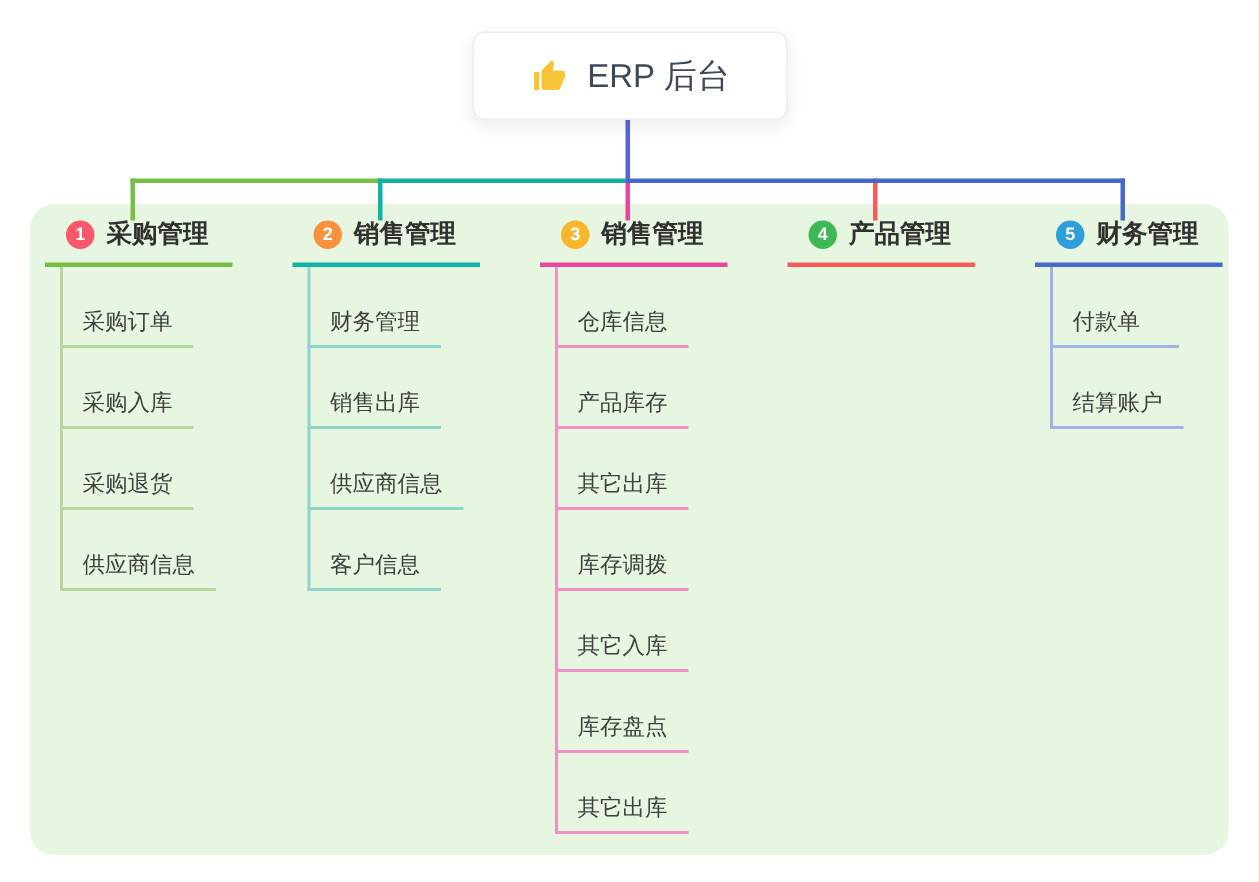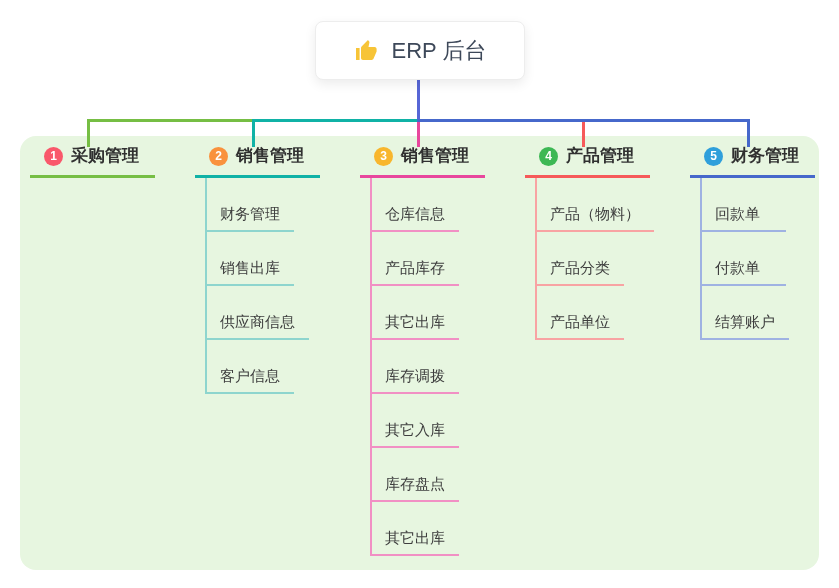--- a/index.html
+++ b/index.html
@@ -79,20 +79,26 @@
         <path d="M2 21h3.6V9H2v12zM22.6 10c0-1.1-.9-2-2-2h-6.1l.92-4.4.03-.31c0-.4-.17-.77-.43-1.03L13.98 1 7.6 7.39c-.37.36-.6.86-.6 1.41v10.2c0 1.1.9 2 2 2h8.7c.8 0 1.49-.48 1.78-1.18l2.92-6.8c.09-.22.2-.46.2-.72V10z"></path>
       </svg>
     </span>
     <span>ERP 后台</span>
   </div>
 
   <div id="branches">
       <div class="branch" style="left: 30px; --line: #76be44; --light: #b3d998; --badge: #f9586b;"><div class="branch-header">
           <span class="badge">1</span>
           <span>采购管理</span>
+        </div><div class="children">
+          <div class="trunk"></div>
+          <div class="child">采购订单</div>
+          <div class="child">采购入库</div>
+          <div class="child">采购退货</div>
+          <div class="child">供应商信息</div>
         </div></div>
       <div class="branch" style="left: 195px; --line: #10b2a6; --light: #8ed5ce; --badge: #f9923d;"><div class="branch-header">
           <span class="badge">2</span>
           <span>销售管理</span>
         </div><div class="children">
           <div class="trunk"></div>
           <div class="child">财务管理</div>
           <div class="child">销售出库</div>
           <div class="child">供应商信息</div>
           <div class="child">客户信息</div>
@@ -106,30 +112,24 @@
           <div class="child">产品库存</div>
           <div class="child">其它出库</div>
           <div class="child">库存调拨</div>
           <div class="child">其它入库</div>
           <div class="child">库存盘点</div>
           <div class="child">其它出库</div>
         </div></div>
       <div class="branch" style="left: 525px; --line: #f65a5a; --light: #f8a3a3; --badge: #3db854;"><div class="branch-header">
           <span class="badge">4</span>
           <span>产品管理</span>
-        </div><div class="children">
-          <div class="trunk"></div>
-          <div class="child">产品（物料）</div>
-          <div class="child">产品分类</div>
-          <div class="child">产品单位</div>
         </div></div>
       <div class="branch" style="left: 690px; --line: #4668cb; --light: #9fb2e2; --badge: #2f9fdb;"><div class="branch-header">
           <span class="badge">5</span>
           <span>财务管理</span>
         </div><div class="children">
           <div class="trunk"></div>
-          <div class="child">回款单</div>
           <div class="child">付款单</div>
           <div class="child">结算账户</div>
         </div></div>
     </div>
 
 </div>
 
 </body></html>

